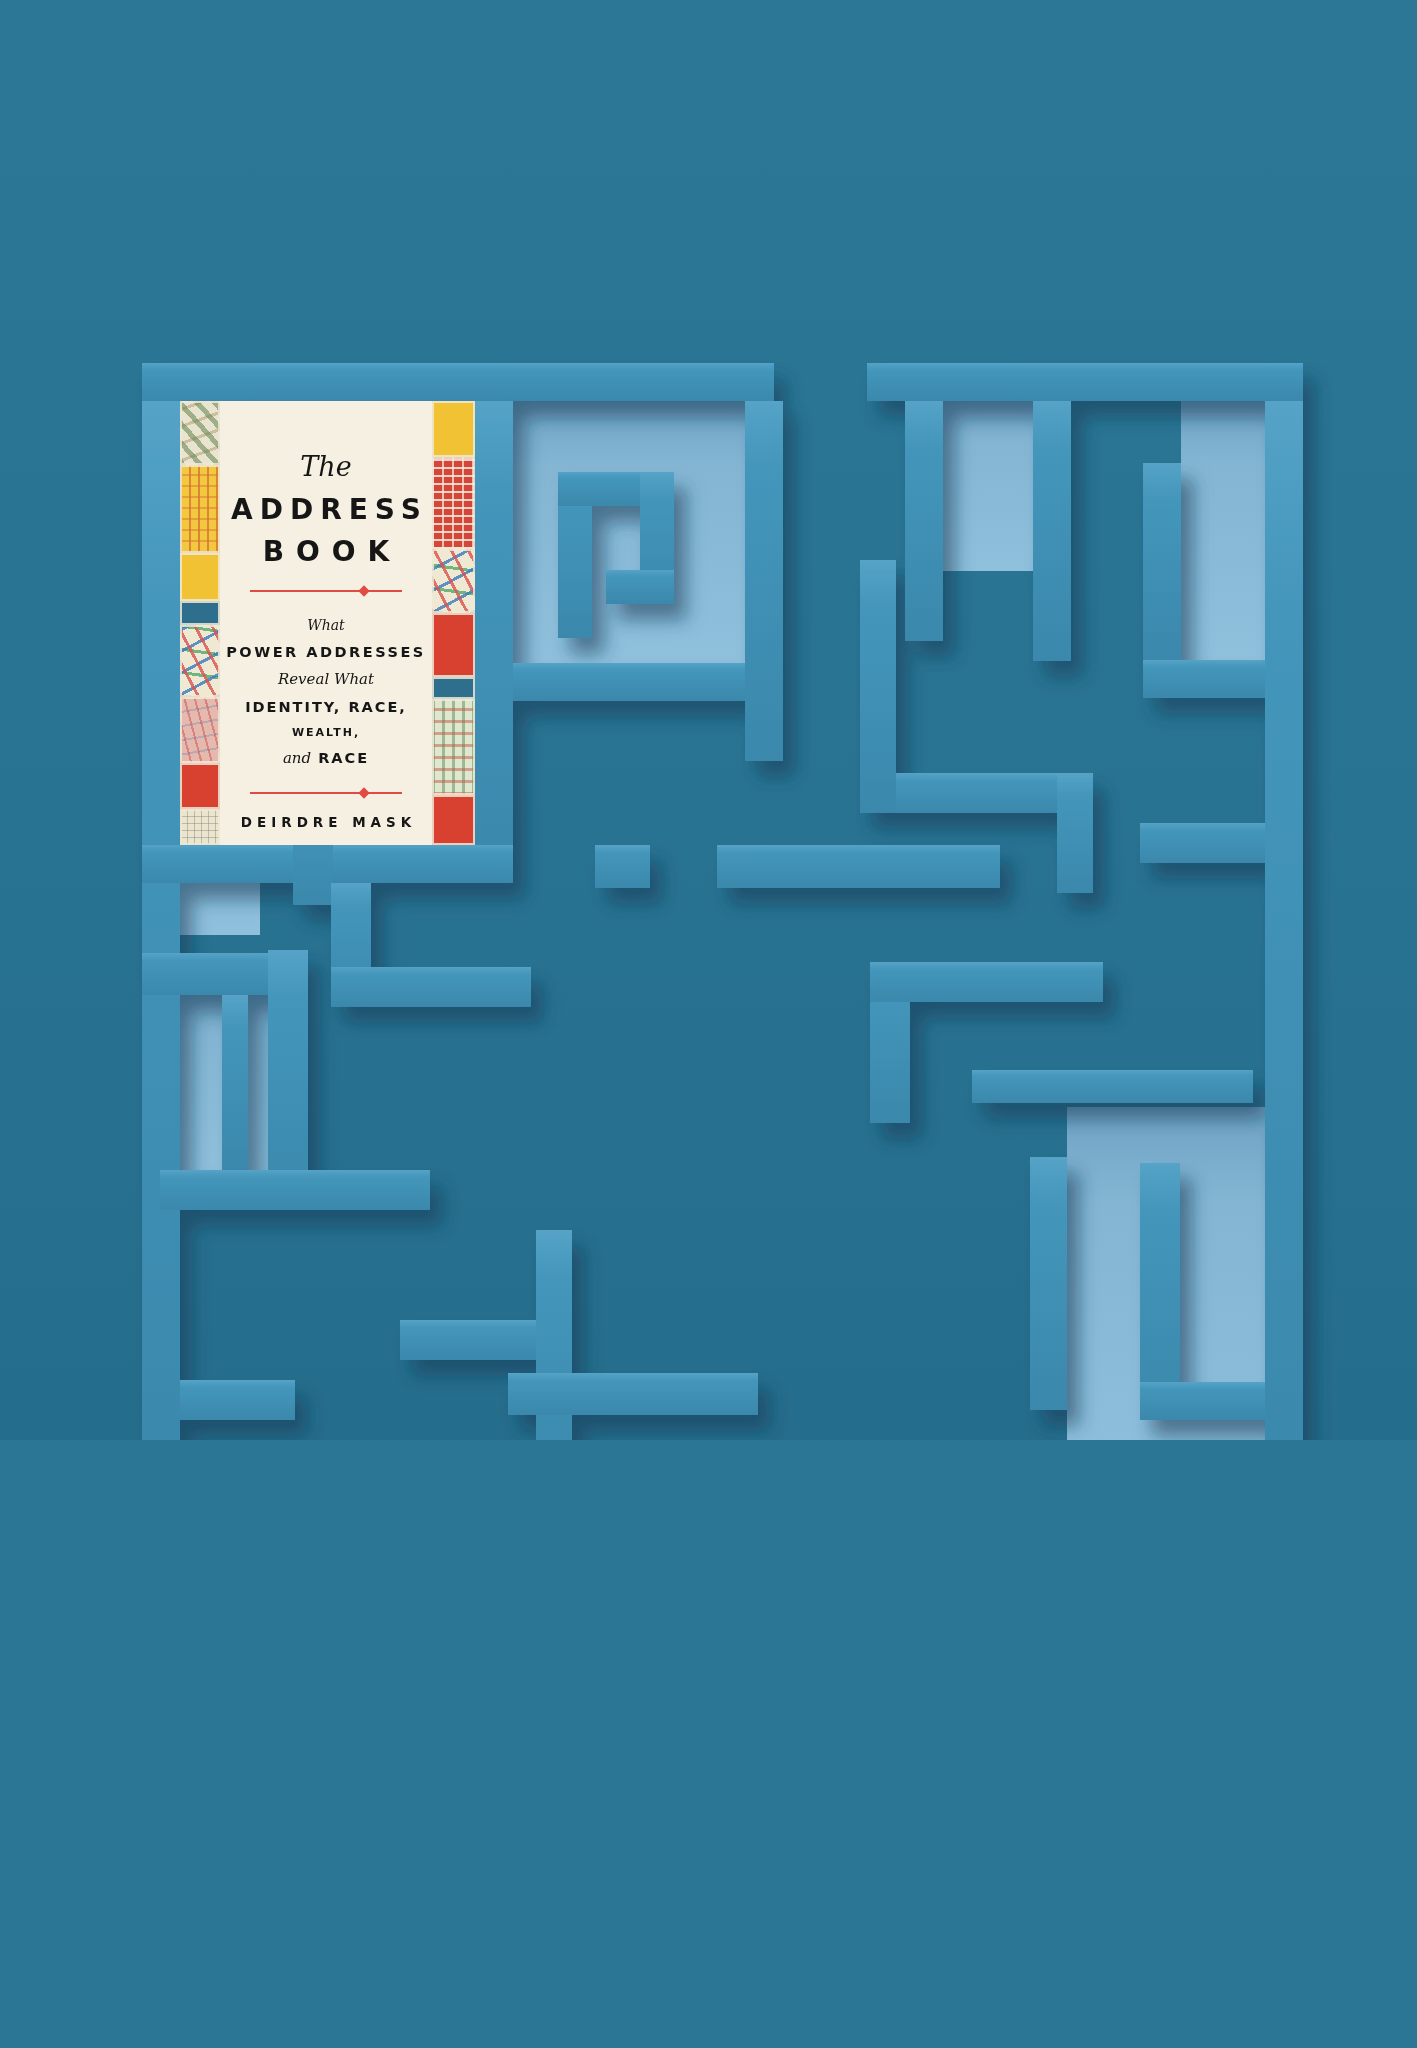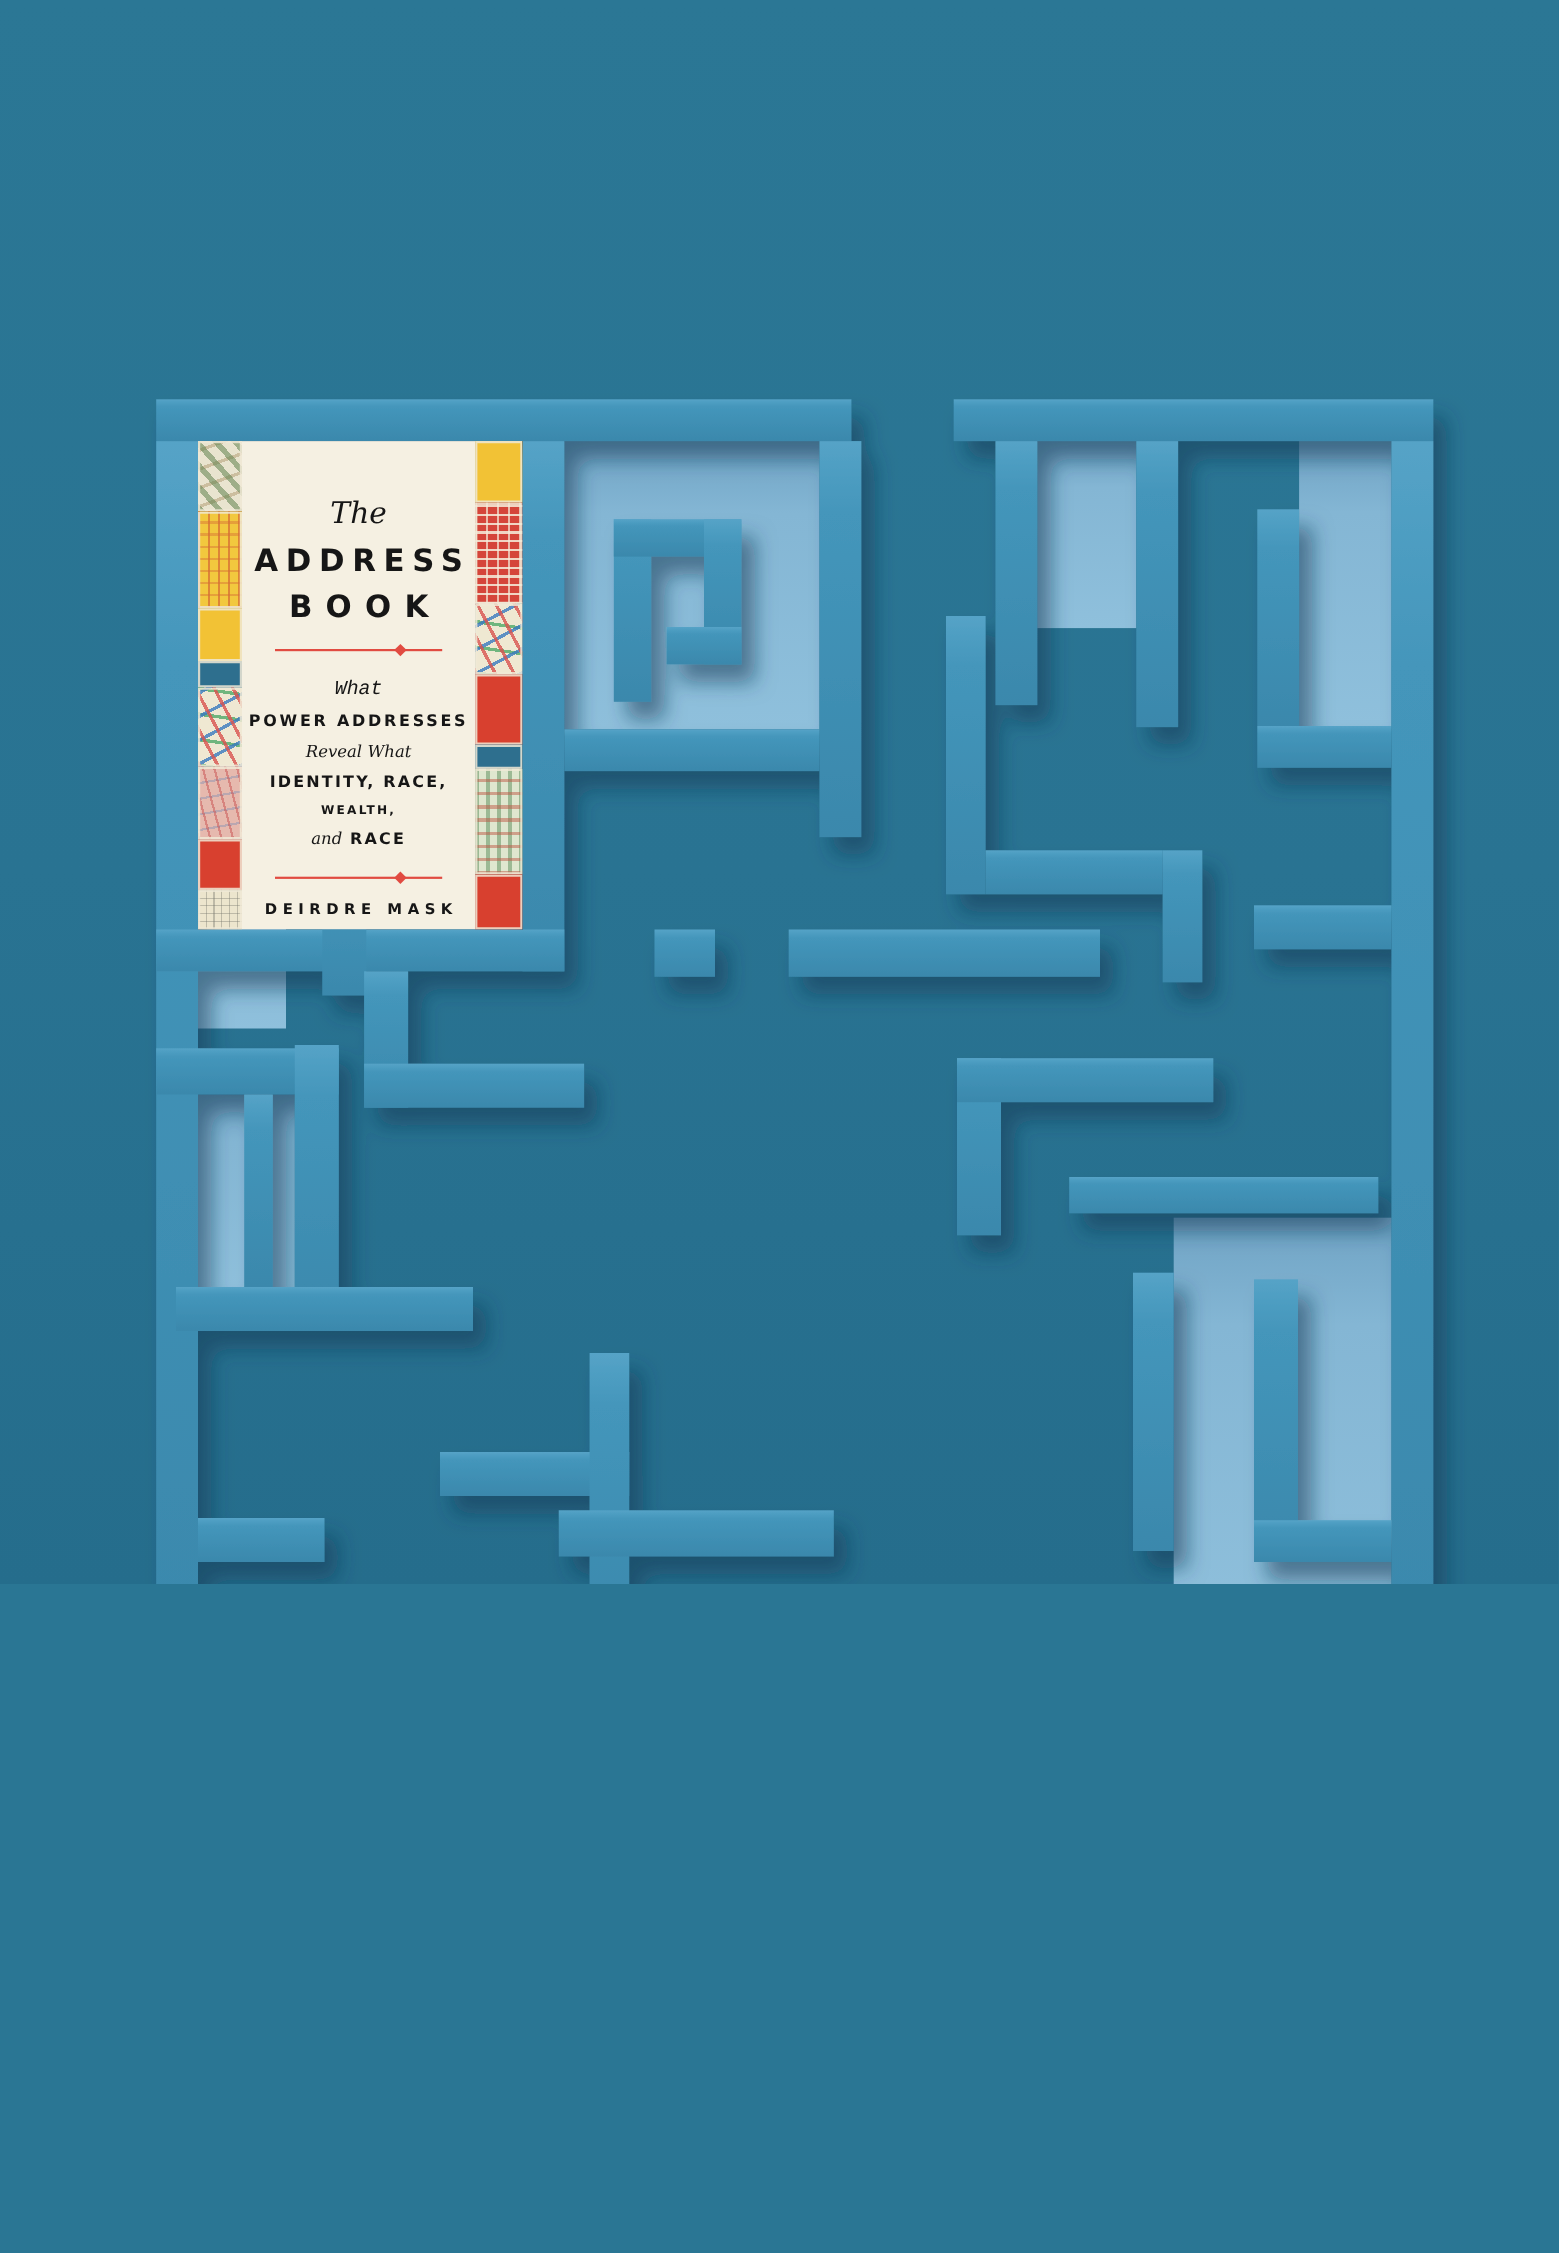--- a/index.html
+++ b/index.html
@@ -53,21 +53,21 @@
     display:flex;flex-direction:column;align-items:center;text-align:center;
     padding-top:52px;box-sizing:border-box;
   }
   .cover-the{font-family:"DejaVu Serif","Liberation Serif",serif;font-style:italic;font-size:27px;line-height:1;}
   .cover-title1{font-weight:bold;font-size:28px;letter-spacing:7px;margin-top:16px;line-height:1;text-indent:7px;text-align:center;}
   .cover-title2{font-weight:bold;font-size:28px;letter-spacing:12px;margin-top:14px;line-height:1;text-indent:12px;}
   .rule{position:relative;width:152px;height:2px;background:#e14b41;margin-top:24px;}
   .rule .gem{position:absolute;right:34px;top:-3px;width:8px;height:8px;background:#e14b41;transform:rotate(45deg);}
   .rule2{margin-top:26px;}
   .it-serif{font-family:"DejaVu Serif","Liberation Serif",serif;font-style:italic;}
-  .cover-what{font-size:18px;margin-top:26px;line-height:1;font-family:Liberation Mono, monospace;}
+  .cover-what{font-size:14px;margin-top:26px;line-height:1;}
   .cover-street{font-weight:bold;font-size:14.5px;letter-spacing:2.5px;margin-top:13px;line-height:1;}
   .cover-reveal{font-size:15px;margin-top:12px;line-height:1;}
   .cover-identity{font-weight:bold;font-size:14.5px;letter-spacing:2px;margin-top:13px;line-height:1;}
   .cover-wealth{font-weight:bold;font-size:11px;letter-spacing:2px;margin-top:13px;line-height:1;}
   .cover-power{font-weight:bold;font-size:14.5px;letter-spacing:2px;margin-top:13px;line-height:1;}
   .cover-power .and-it{font-family:"DejaVu Serif","Liberation Serif",serif;font-style:italic;font-weight:normal;letter-spacing:0;font-size:15px;margin-top:36px;}
   .cover-author{font-weight:bold;font-size:13.5px;letter-spacing:5px;margin-top:22px;line-height:1;text-indent:5px;}
 
   
   .bottom-band{position:absolute;left:52px;top:2020px;width:1365px;height:28px;background:#63a8c9;}

